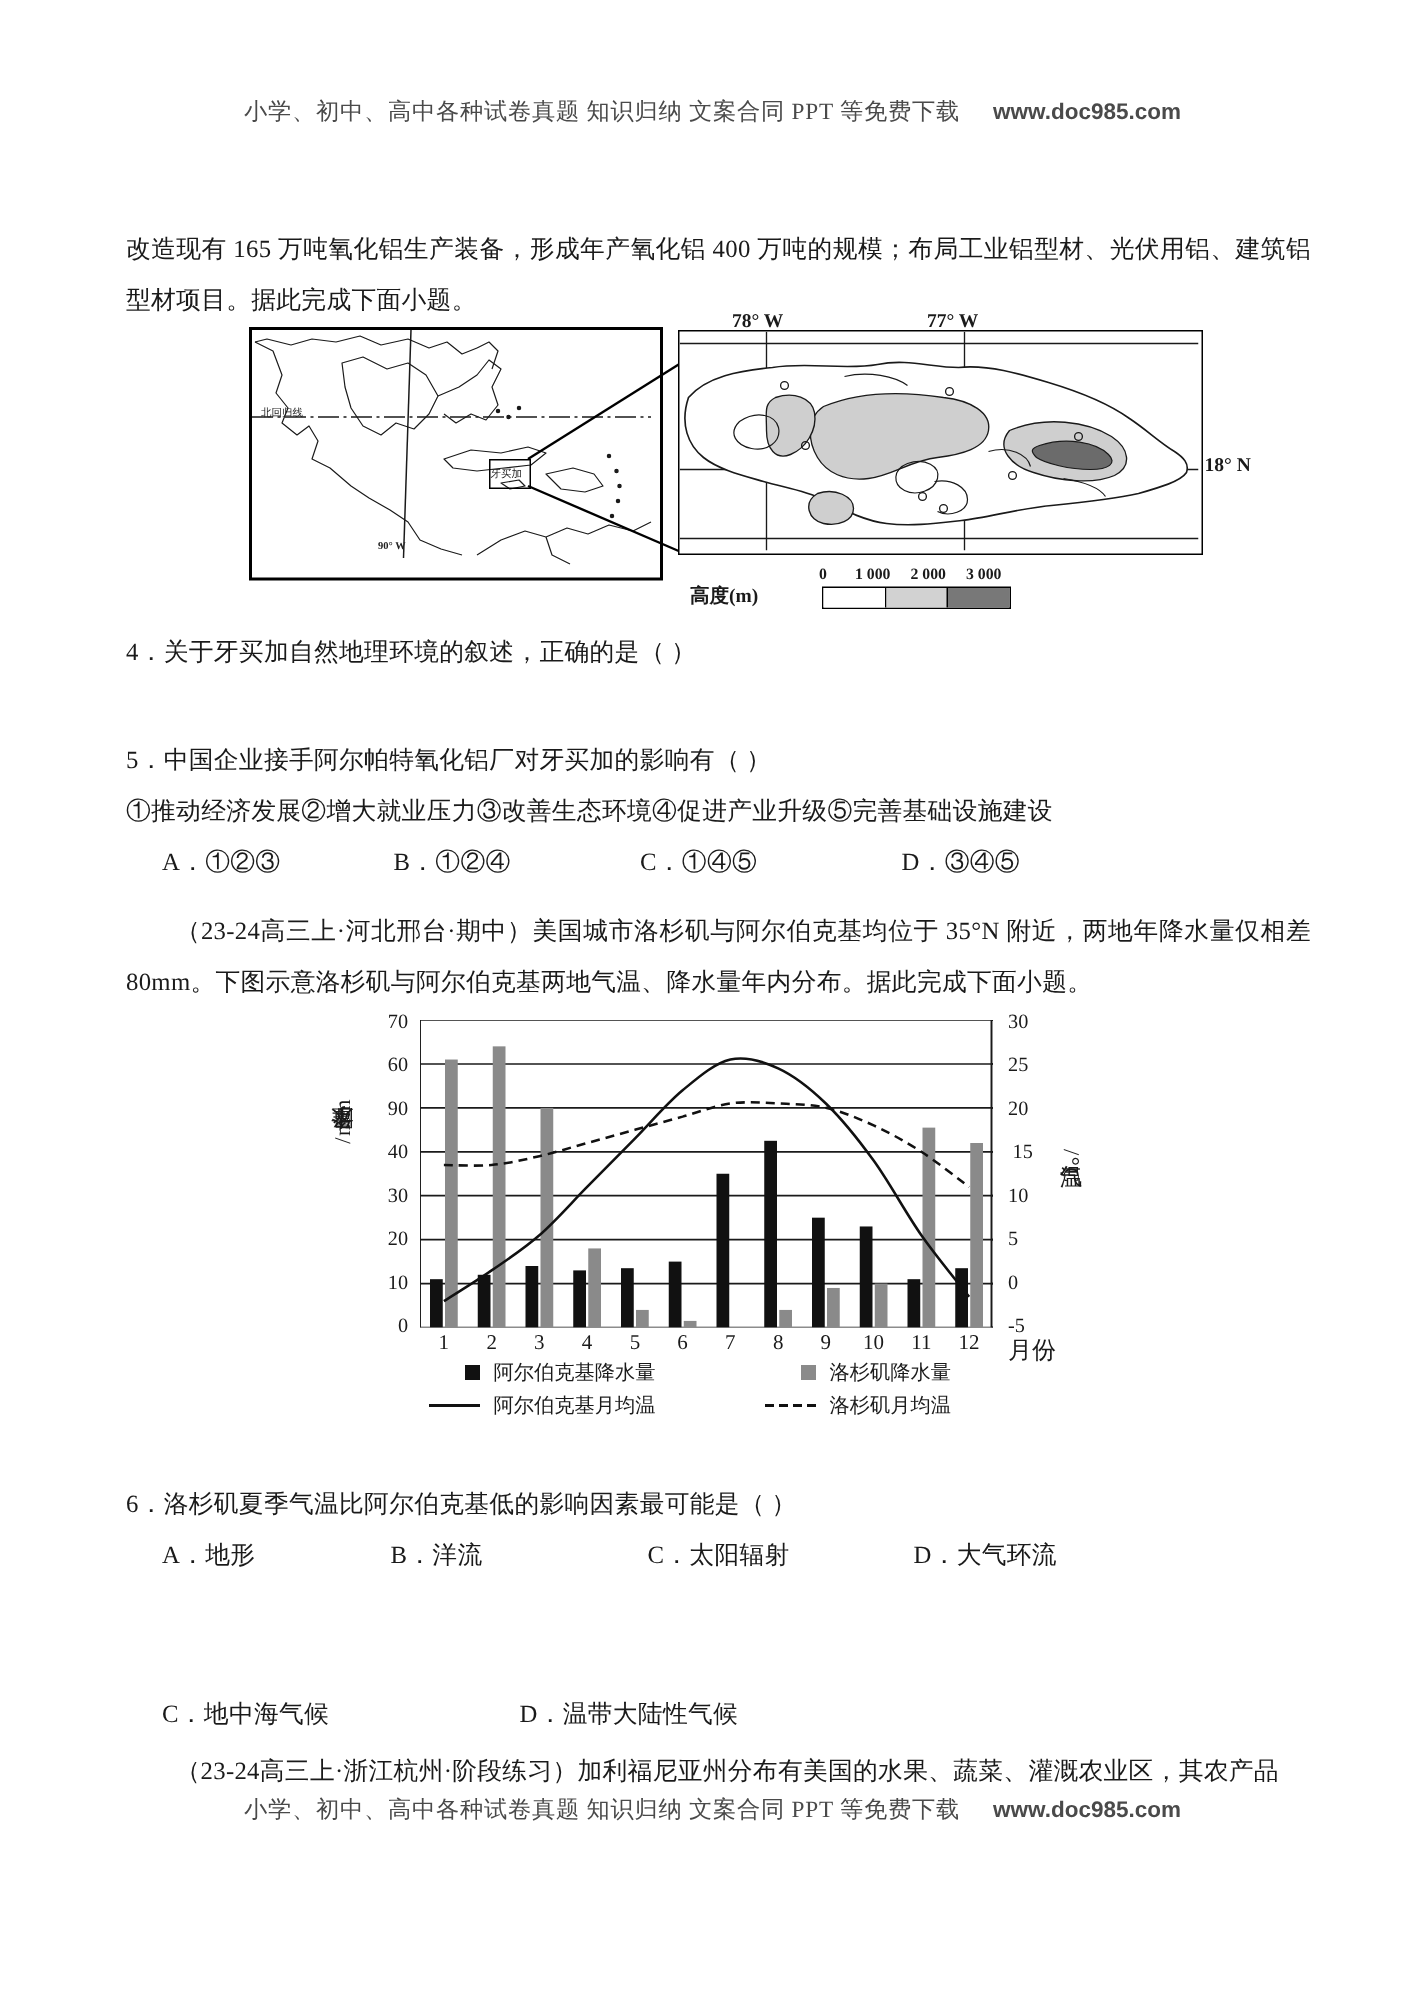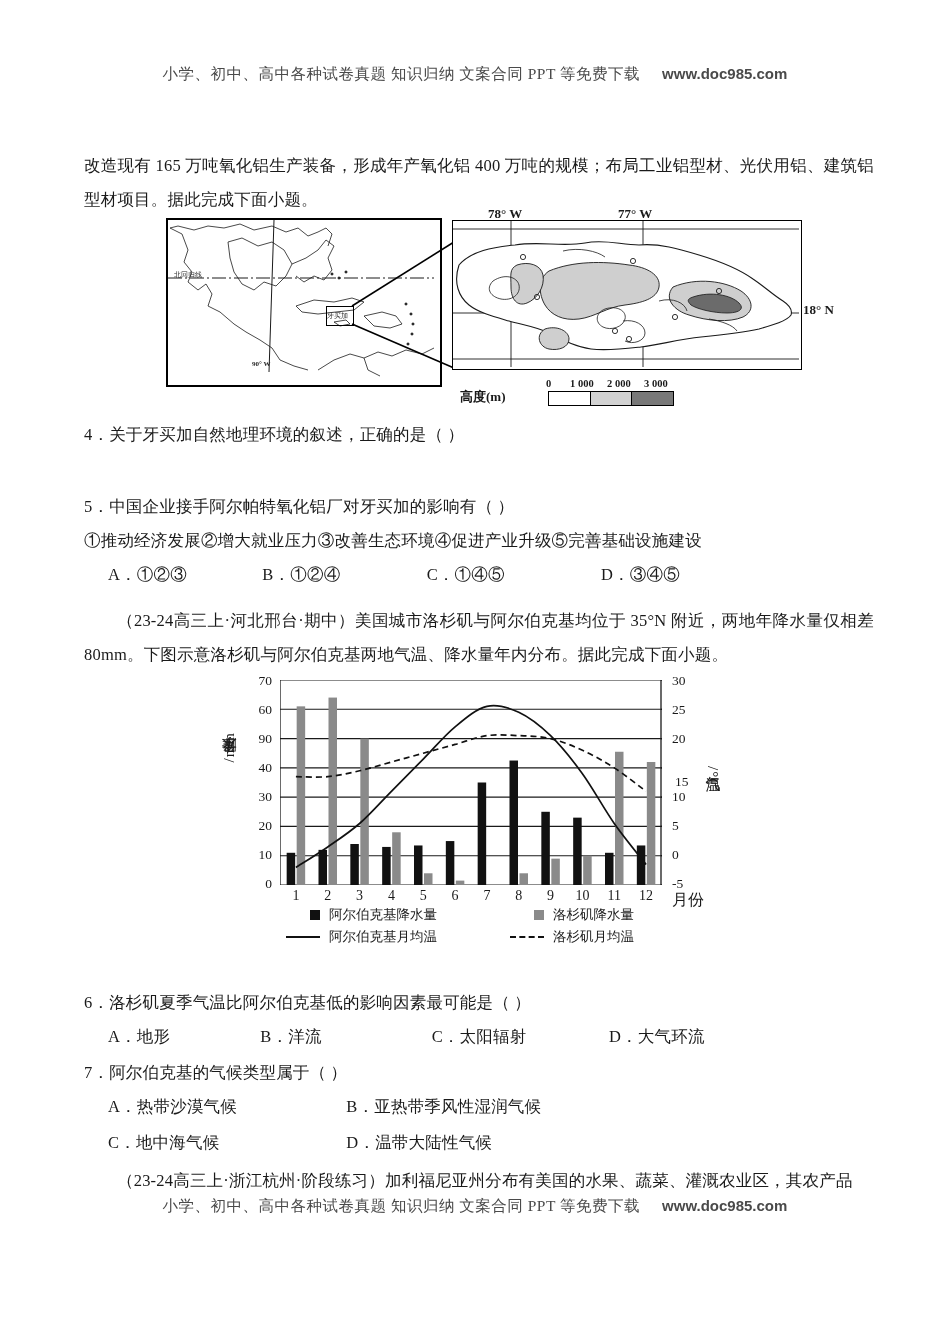--- a/index.html
+++ b/index.html
@@ -386,21 +386,21 @@
     <span class="ytick" style="left:18px; top:59px;">90</span>
     <span class="ytick" style="left:18px; top:88px;">40</span>
     <span class="ytick" style="left:18px; top:117px;">30</span>
     <span class="ytick" style="left:18px; top:146px;">20</span>
     <span class="ytick" style="left:18px; top:175px;">10</span>
     <span class="ytick" style="left:18px; top:204px;">0</span>
 
     <span class="ytick-r" style="left:450px; top:1px;">30</span>
     <span class="ytick-r" style="left:450px; top:30px;">25</span>
     <span class="ytick-r" style="left:450px; top:59px;">20</span>
-    <span class="ytick-r" style="left:453px; top:88px;margin-top:14px;">15</span>
+    <span class="ytick-r" style="left:453px; top:88px;">15</span>
     <span class="ytick-r" style="left:450px; top:117px;">10</span>
     <span class="ytick-r" style="left:450px; top:146px;">5</span>
     <span class="ytick-r" style="left:450px; top:175px;">0</span>
     <span class="ytick-r" style="left:450px; top:204px;">-5</span>
 
     <div class="chart-plot">
       <svg width="382" height="205" viewBox="0 0 382 205">
 
         <g stroke="#1a1a1a" stroke-width="1.1">
           <line x1="0" y1="0" x2="382" y2="0"></line>
@@ -508,25 +508,20 @@
   </div>
 
   <div class="q-stem" style="top:988px;">6．洛杉矶夏季气温比阿尔伯克基低的影响因素最可能是（  ）</div>
   <div class="q-opts" style="top:1022px;">
     <span class="opt" style="width:148px;">A．地形</span>
     <span class="opt" style="width:167px;">B．洋流</span>
     <span class="opt" style="width:173px;">C．太阳辐射</span>
     <span class="opt">D．大气环流</span>
   </div>
 
-  <div class="q-stem" style="top:1058px;">7．阿尔伯克基的气候类型属于（  ）</div>
-  <div class="q-opts" style="top:1092px;">
-    <span class="opt" style="width:234px;">A．热带沙漠气候</span>
-    <span class="opt">B．亚热带季风性湿润气候</span>
-  </div>
   <div class="q-opts" style="top:1128px;">
     <span class="opt" style="width:234px;">C．地中海气候</span>
     <span class="opt">D．温带大陆性气候</span>
   </div>
 
   <div class="body-text indent" style="top:1164px;">（23-24高三上·浙江杭州·阶段练习）加利福尼亚州分布有美国的水果、蔬菜、灌溉农业区，其农产品</div>
 
   <div class="watermark wm-bottom">
     <span>小学、初中、高中各种试卷真题 知识归纳 文案合同 PPT 等免费下载</span><span class="url">www.doc985.com</span>
   </div>

